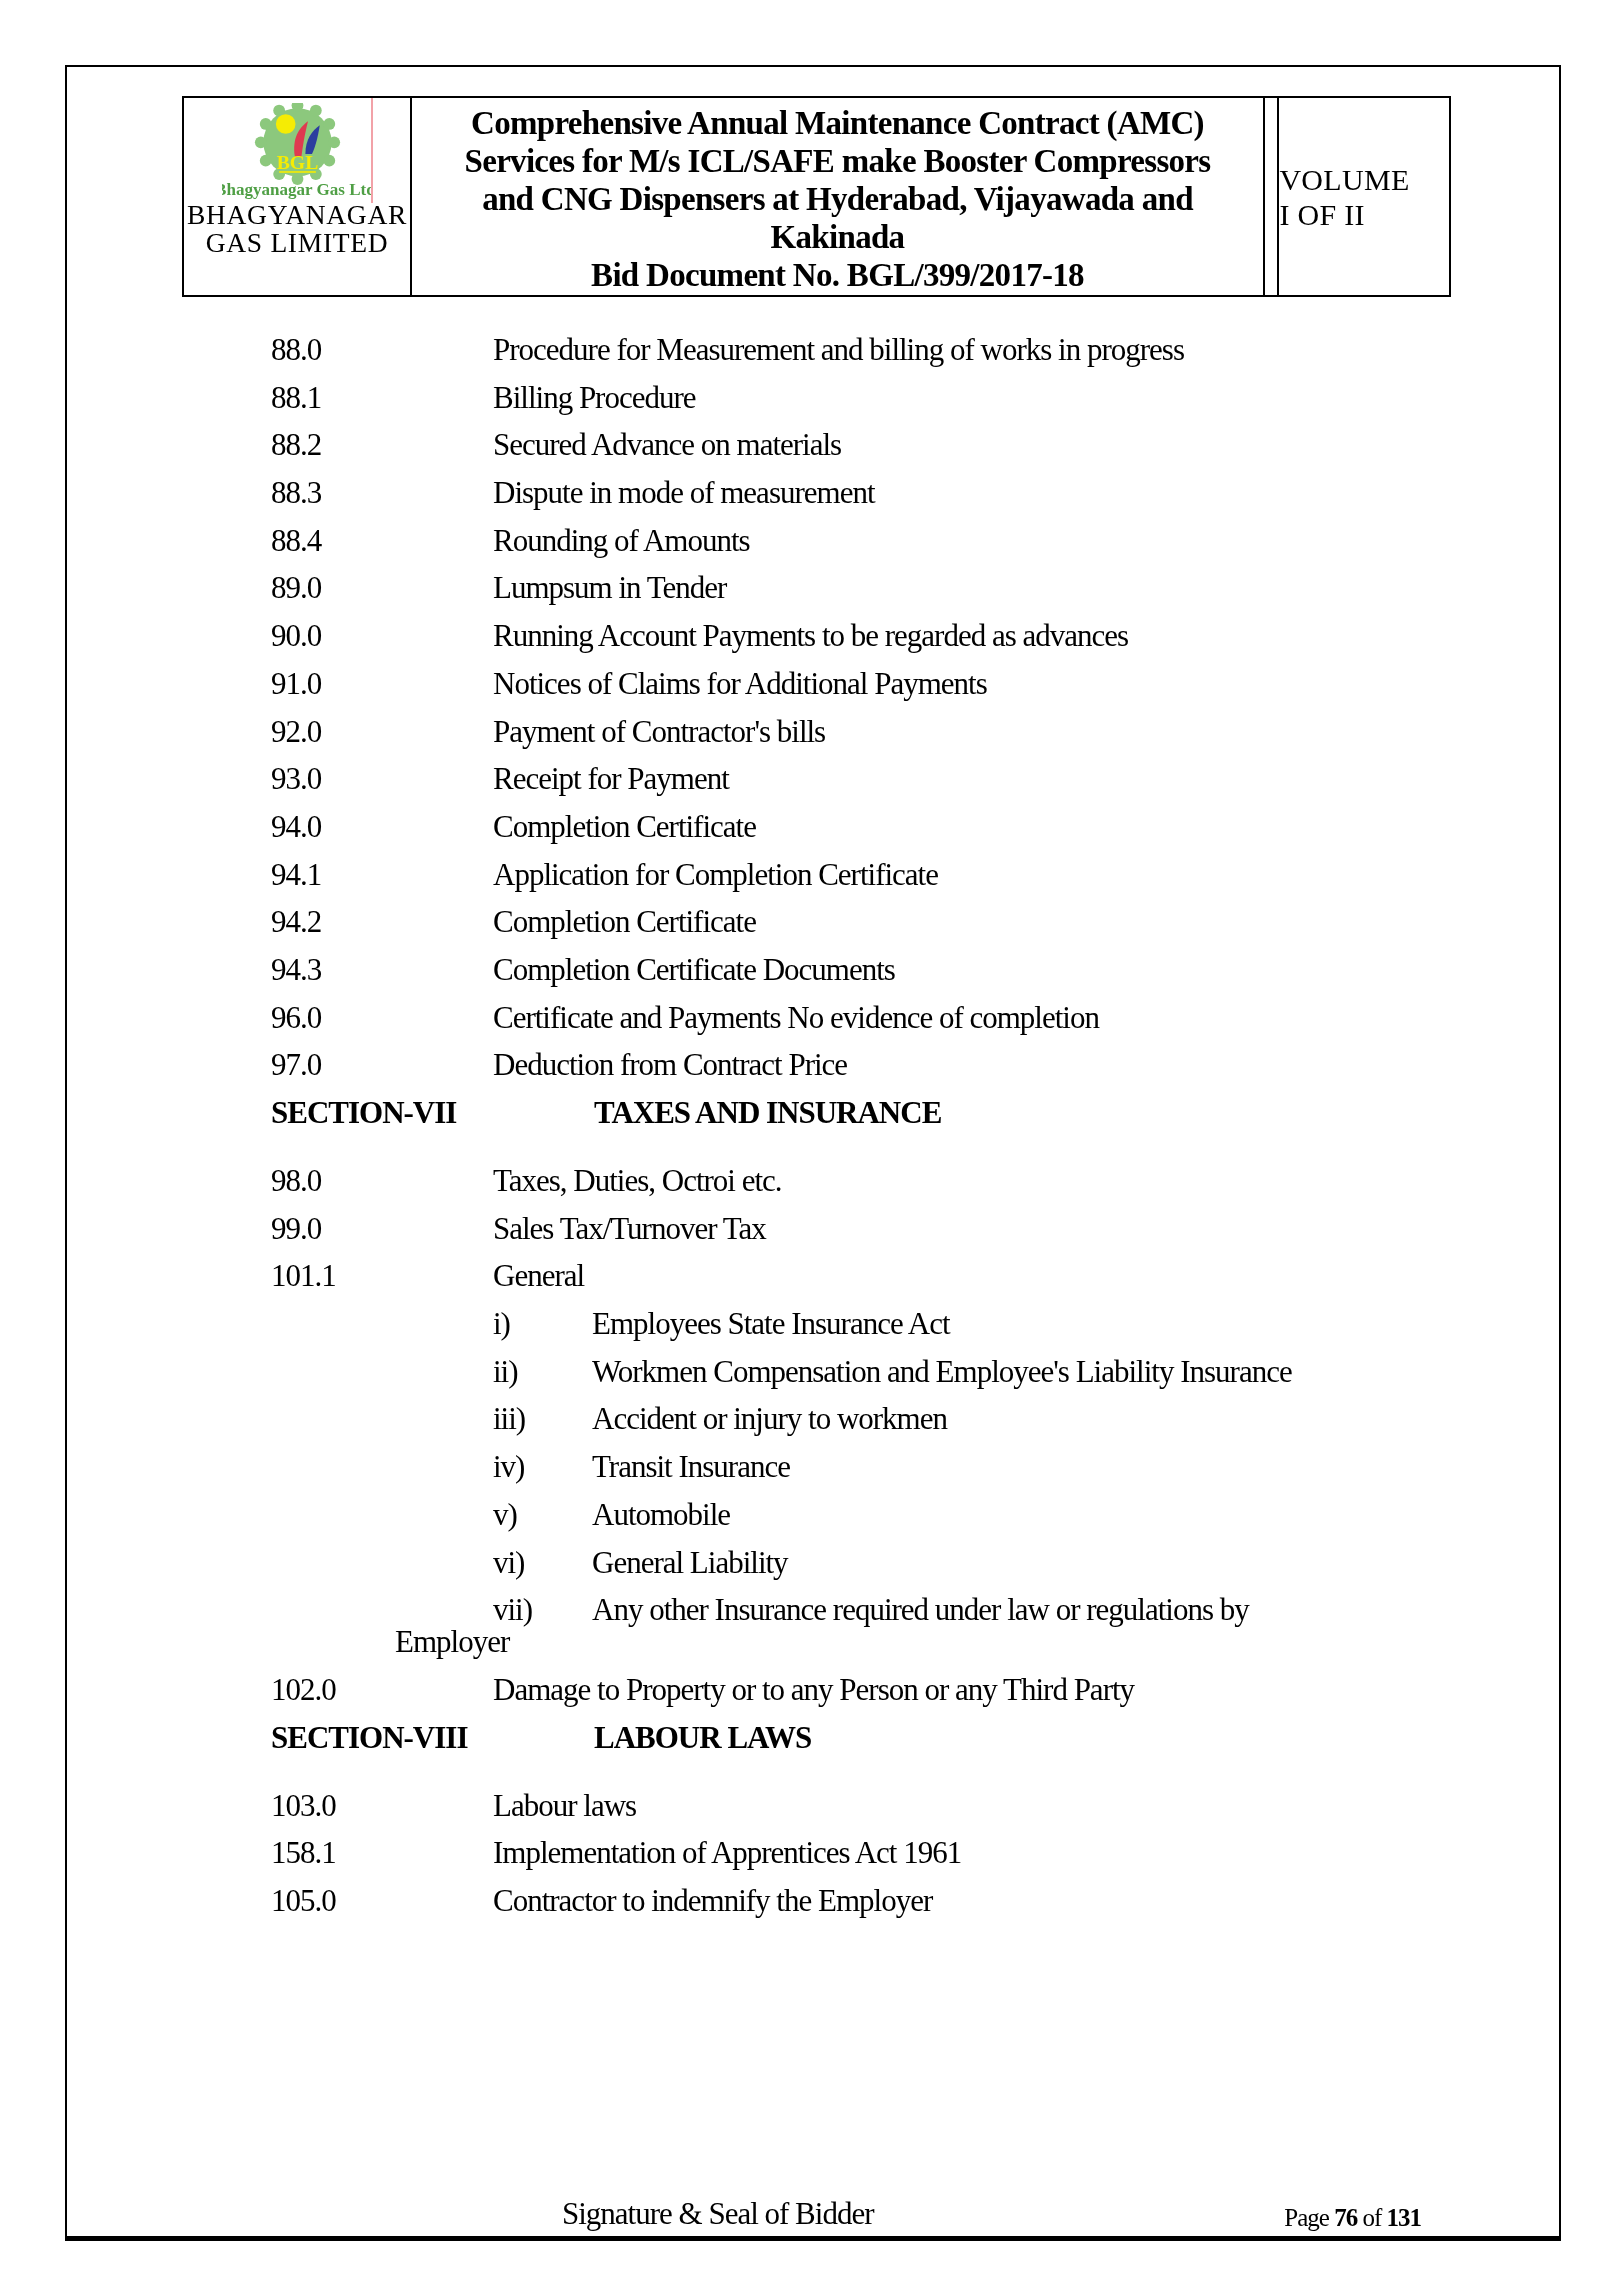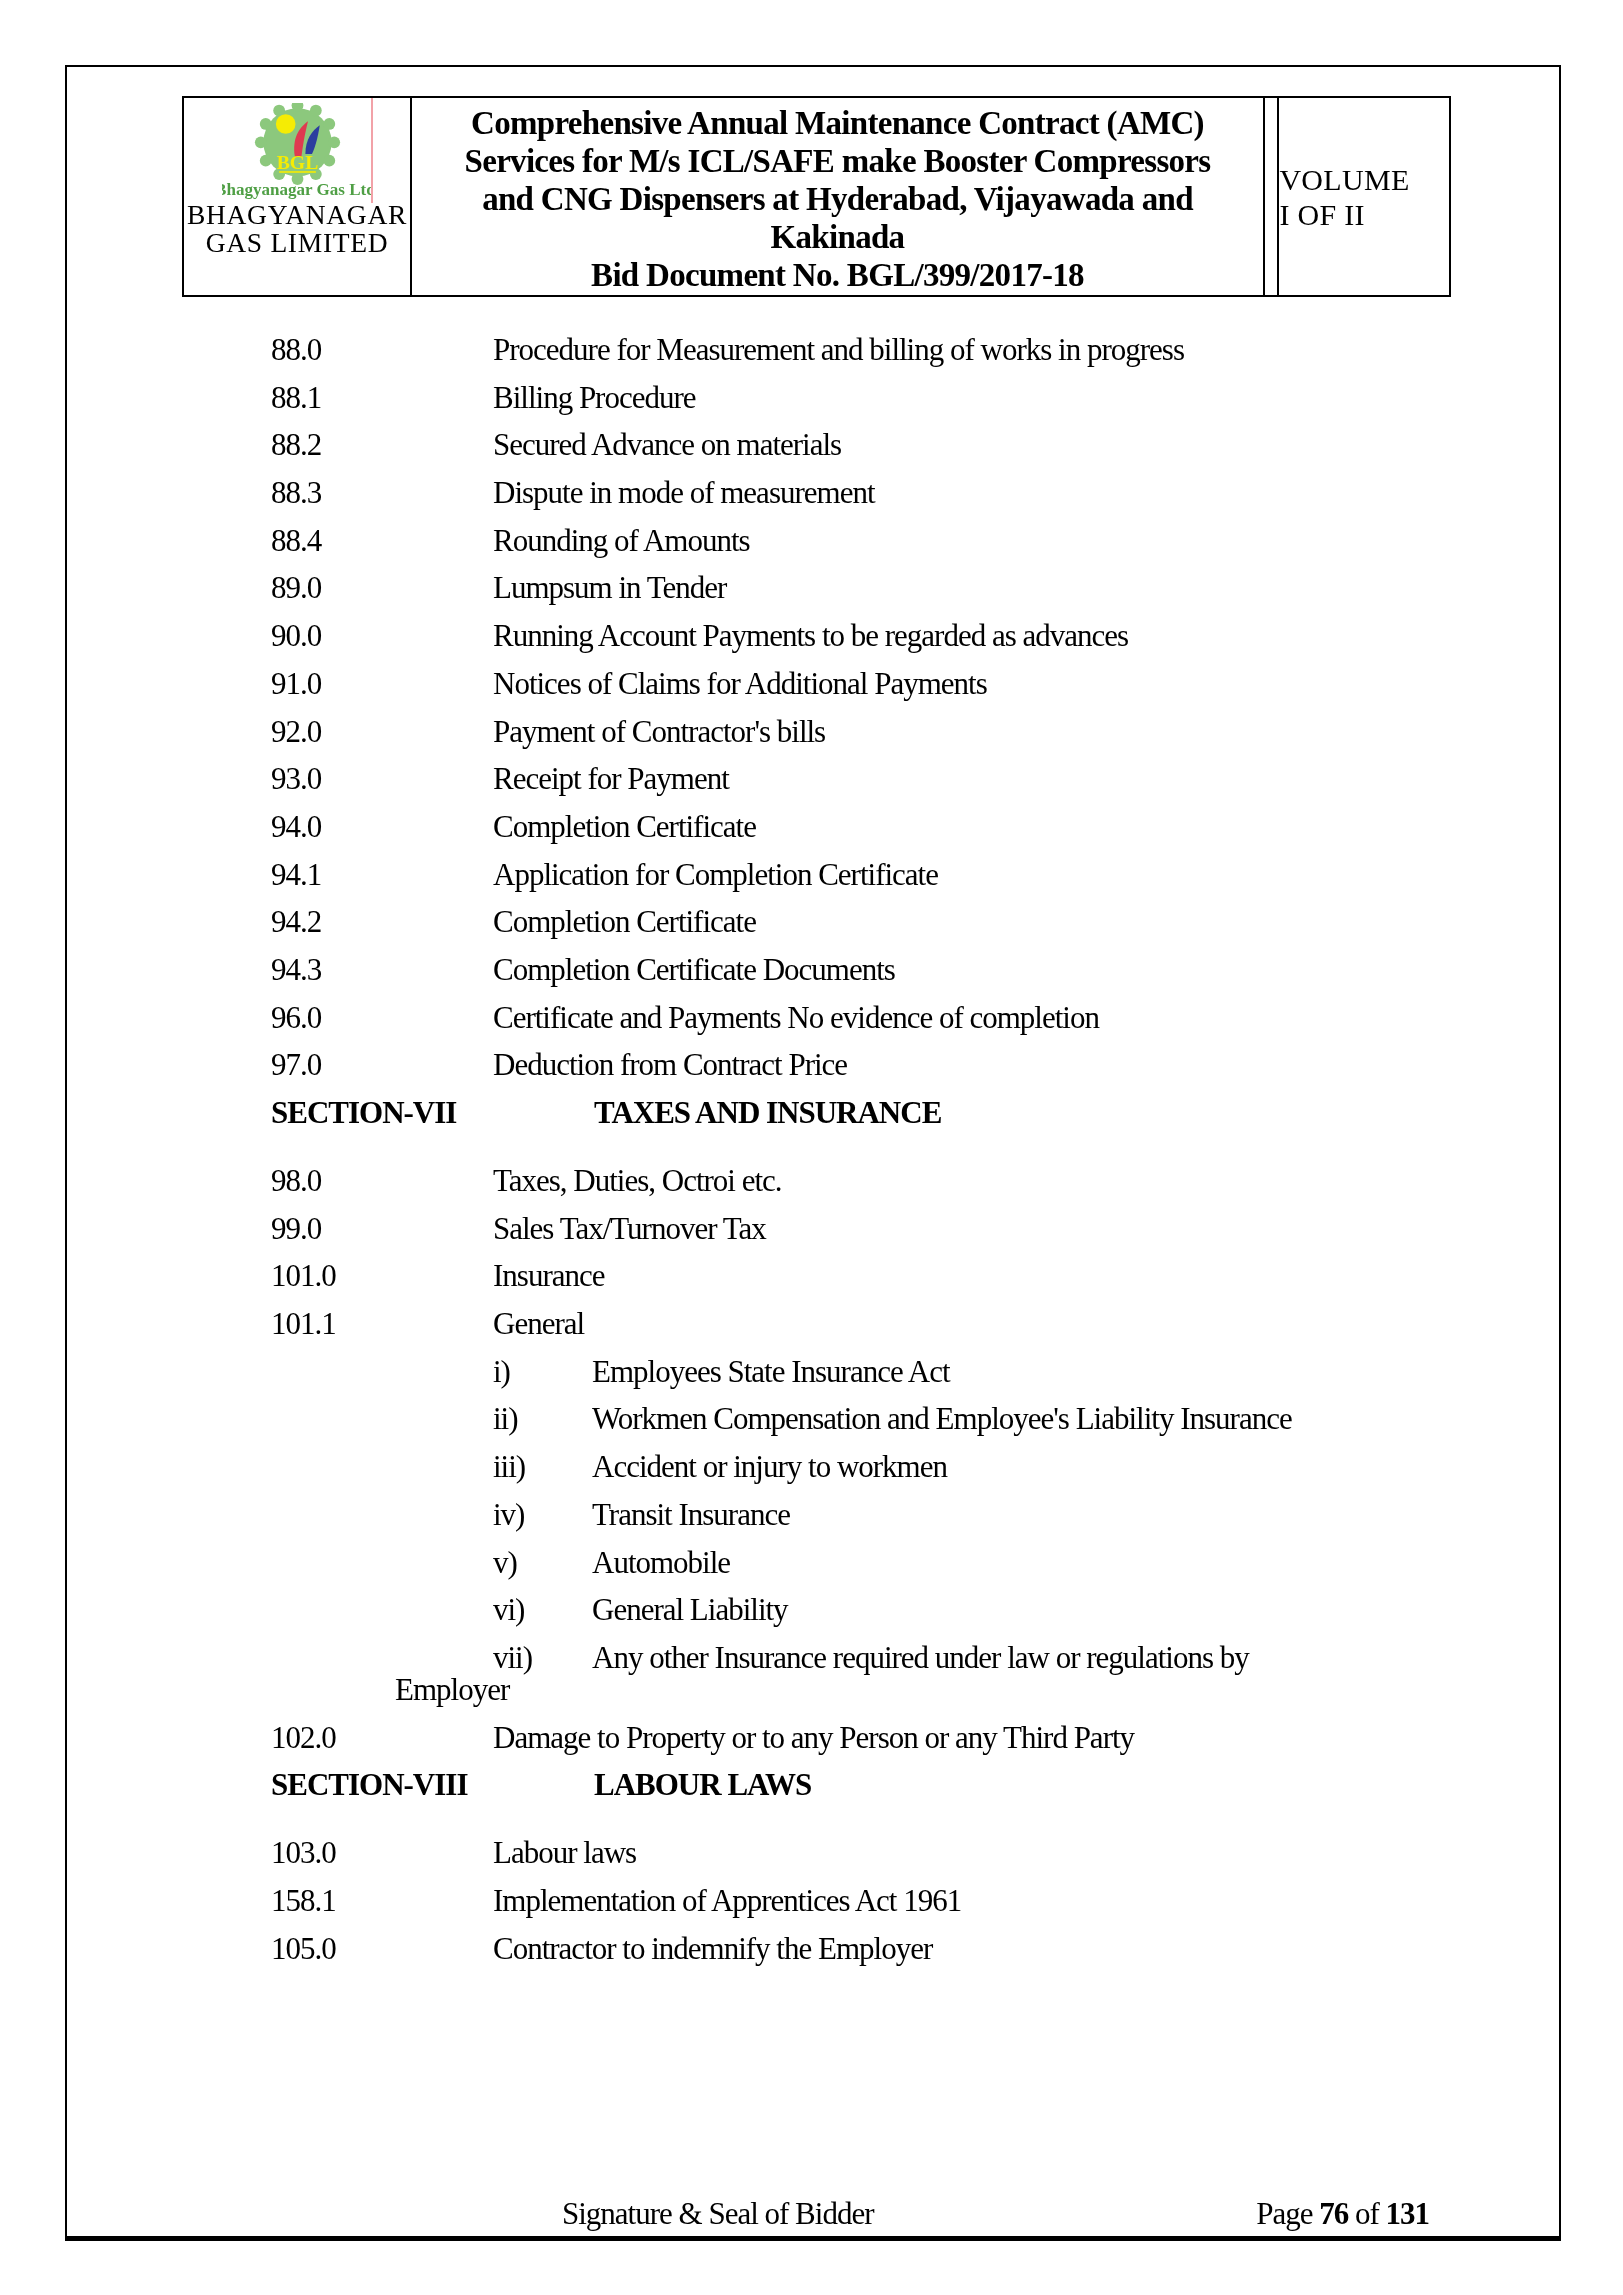--- a/index.html
+++ b/index.html
@@ -76,22 +76,22 @@
   .row.sub{margin-left:222px;}
   .row.sub .num{width:99px;}
   .row.haswrap{margin-bottom:0;}
   .wrap-line{line-height:32px;margin:0 0 15.7px 124px;}
   
   #footer-signature{
     position:absolute;left:495px;bottom:3.9px;
     font-size:31px;letter-spacing:-1px;white-space:nowrap;
   }
   #footer-page{
-    position:absolute;right:130px;bottom:3.9px;
-    font-size:31px;letter-spacing:-1px;white-space:nowrap;
+    position:absolute;right:138px;bottom:3.9px;
+    font-size:25px;letter-spacing:-1px;white-space:nowrap;
   }
   .b{font-weight:bold;}
 </style>
 </head>
 <body>
 
 <div id="page">
   <div id="frame">
 
     <div id="header-table">
@@ -213,24 +213,20 @@
         </div>
         <div class="row item">
           <span class="num">98.0</span>
           <span class="title">Taxes, Duties, Octroi etc.</span>
         </div>
         <div class="row item">
           <span class="num">99.0</span>
           <span class="title">Sales Tax/Turnover Tax</span>
         </div>
         <div class="row item">
-          <span class="num">101.0</span>
-          <span class="title">Insurance</span>
-        </div>
-        <div class="row item">
           <span class="num">101.1</span>
           <span class="title">General</span>
         </div>
         <div class="row sub">
           <span class="num">i)</span>
           <span class="title">Employees State Insurance Act</span>
         </div>
         <div class="row sub">
           <span class="num">ii)</span>
           <span class="title">Workmen Compensation and Employee's Liability Insurance</span>

